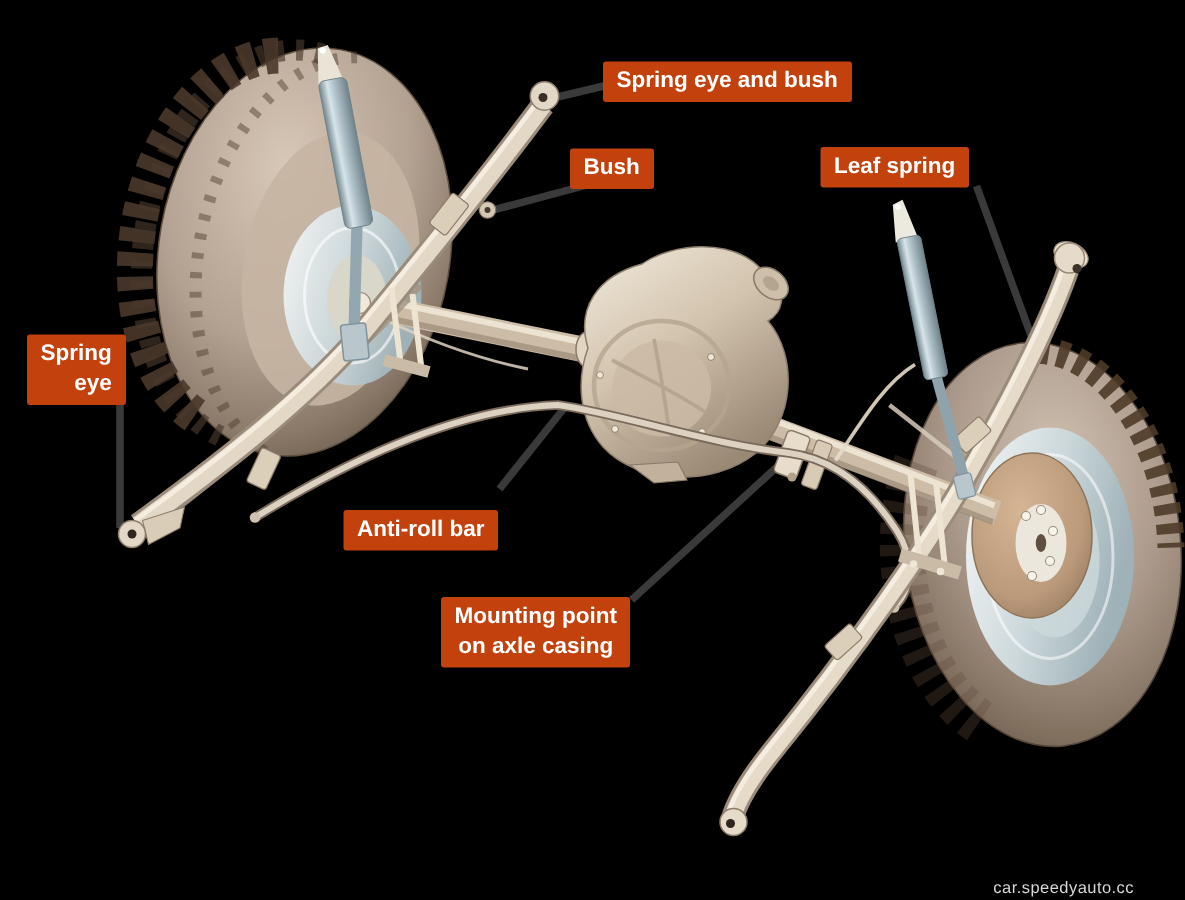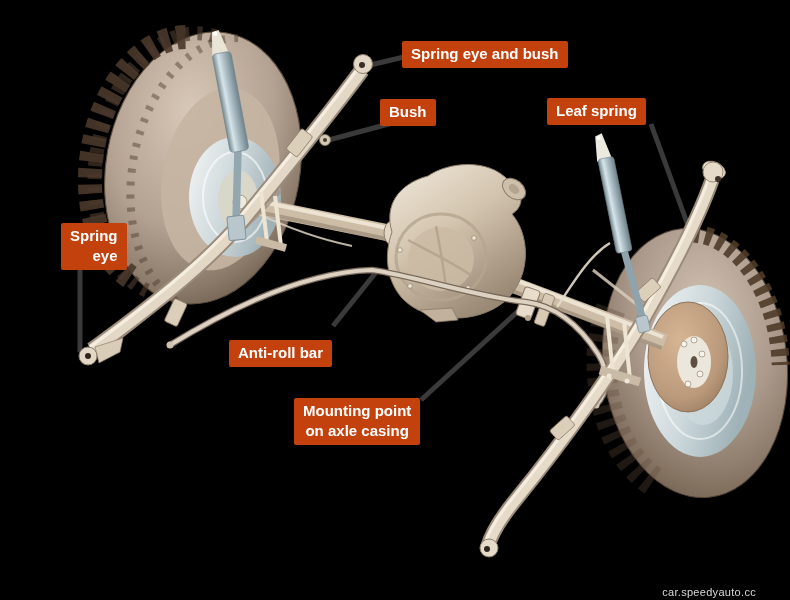--- a/index.html
+++ b/index.html
@@ -2,21 +2,21 @@
 <html><head>
 <meta charset="utf-8">
 <style>
   html,body{margin:0;padding:0;background:#000;}
   .stage{position:relative;width:790px;height:600px;background:#000;overflow:hidden;
          font-family:"Liberation Sans",sans-serif;}
   .stage svg{position:absolute;left:0;top:0;}
   .callout{position:absolute;background:#c2410c;color:#fff;
            font:bold 15px/1.32 "Liberation Sans",sans-serif;
            padding:3px 9px 4px;border-radius:2px;white-space:pre-line;z-index:5;}
-  .callout.right{text-align:right;margin-left:43px;}
+  .callout.right{text-align:right;}
   .callout.center{text-align:center;}
   .watermark{position:absolute;right:34px;bottom:2px;color:#d8d8d8;
              font:11px "Liberation Sans",sans-serif;letter-spacing:.3px;z-index:5;}
 </style>
 </head>
 <body>
 
 <div class="stage">
 
 <svg width="790" height="600" viewBox="0 0 790 600">

